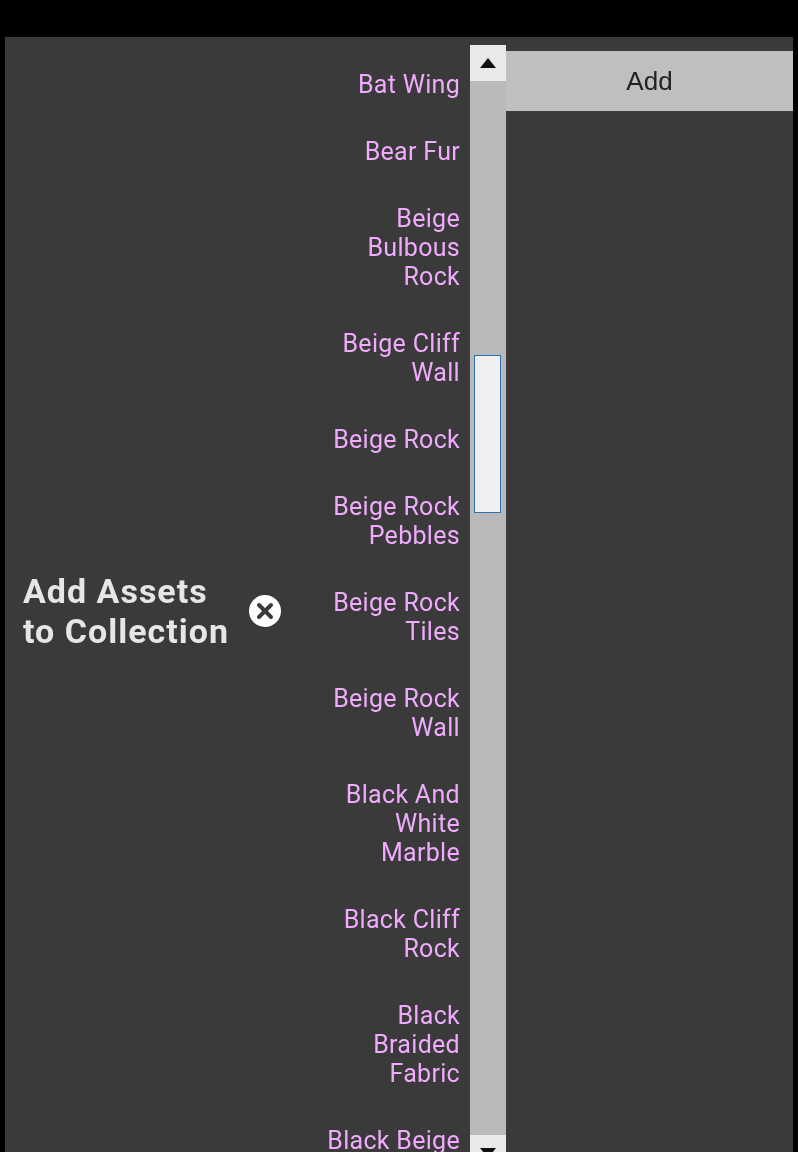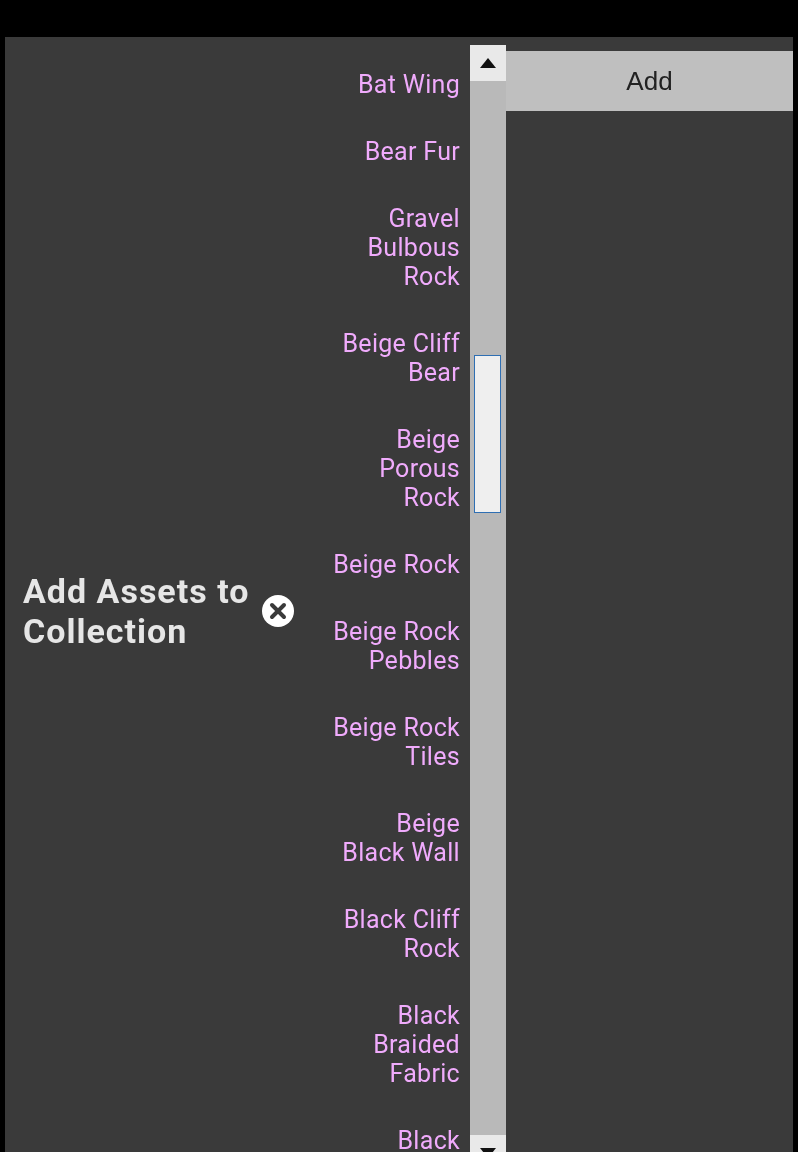--- a/index.html
+++ b/index.html
@@ -133,27 +133,27 @@
         <line x1="3" y1="3" x2="15" y2="15" stroke="#3a3a3a" stroke-width="4" stroke-linecap="round"></line>
         <line x1="15" y1="3" x2="3" y2="15" stroke="#3a3a3a" stroke-width="4" stroke-linecap="round"></line>
       </svg>
     </div>
   </div>
 
   <div class="body">
     <div class="list">
       <div class="list-item">Bat Wing</div>
       <div class="list-item">Bear Fur</div>
-      <div class="list-item">Gravel Bulbous Rock</div>
-      <div class="list-item">Beige Cliff Bear</div>
-      <div class="list-item">Beige Porous Rock</div>
+      <div class="list-item">Beige Bulbous Rock</div>
+      <div class="list-item">Beige Cliff Wall</div>
       <div class="list-item">Beige Rock</div>
       <div class="list-item">Beige Rock Pebbles</div>
       <div class="list-item">Beige Rock Tiles</div>
-      <div class="list-item">Beige Black Wall</div>
+      <div class="list-item">Beige Rock Wall</div>
+      <div class="list-item">Black And White Marble</div>
       <div class="list-item">Black Cliff Rock</div>
       <div class="list-item">Black Braided Fabric</div>
       <div class="list-item">Black Beige</div>
     </div>
 
     <div class="scrollbar">
       <div class="sb-btn">
         <svg width="16" height="10" viewBox="0 0 16 10">
           <polygon points="8,0 16,10 0,10" fill="#111"></polygon>
         </svg>

